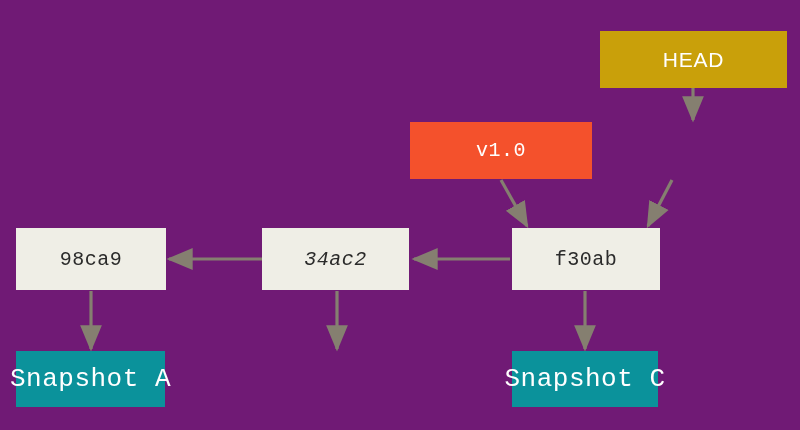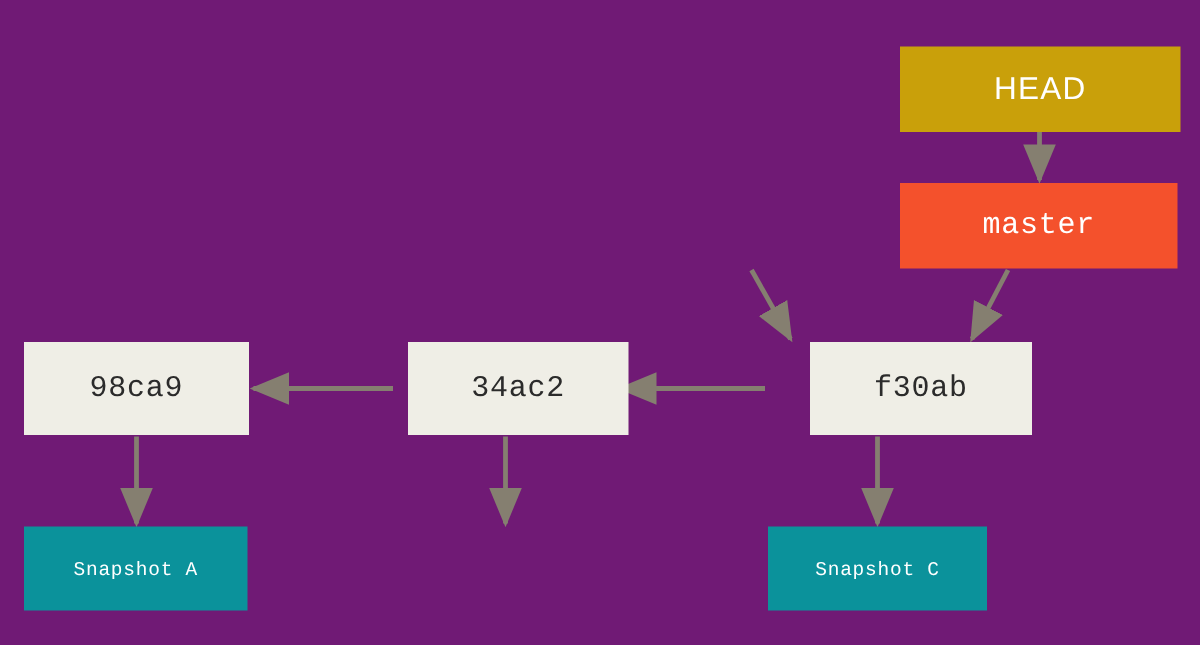--- a/index.html
+++ b/index.html
@@ -37,21 +37,21 @@
     font-size: 20px;
   }
   .node-commit {
     background: #efeee6;
     color: #2b2b2b;
     font-size: 20px;
   }
   .node-snapshot {
     background: #0b929b;
     color: #ffffff;
-    font-size: 13px;
+    font-size: 26px;
   }
   #arrow-layer {
     position: absolute;
     left: 0;
     top: 0;
     width: 800px;
     height: 430px;
     pointer-events: none;
   }
 </style>
@@ -76,34 +76,34 @@
       <line x1="91" y1="291" x2="91" y2="349"></line>
       <line x1="337" y1="291" x2="337" y2="349"></line>
       <line x1="585" y1="291" x2="585" y2="349"></line>
     </g>
   </svg>
 
   <div class="node node-head" style="left:600px;top:31px;width:187px;height:57px;">
     <span>HEAD</span>
   </div>
 
+  <div class="node node-ref" style="left:410px;top:122px;width:182px;height:57px;">
+    <span>v1.0</span>
+  </div>
 
-  <div class="node node-ref" style="left:600px;top:122px;width:185px;height:57px;">
-    <span>master</span>
-  </div>
 
   <div class="node node-commit" style="left:16px;top:228px;width:150px;height:62px;text-align:right;">
     <span>98ca9</span>
   </div>
 
-  <div class="node node-commit" style="left:272px;top:228px;width:147px;height:62px;">
+  <div class="node node-commit" style="left:262px;top:228px;width:147px;height:62px;font-style:italic;">
     <span>34ac2</span>
   </div>
 
-  <div class="node node-commit" style="left:512px;top:228px;width:148px;height:62px;margin-left:28px;">
+  <div class="node node-commit" style="left:512px;top:228px;width:148px;height:62px;">
     <span>f30ab</span>
   </div>
 
   <div class="node node-snapshot" style="left:16px;top:351px;width:149px;height:56px;">
     <span>Snapshot A</span>
   </div>
 
 
   <div class="node node-snapshot" style="left:512px;top:351px;width:146px;height:56px;">
     <span>Snapshot C</span>

